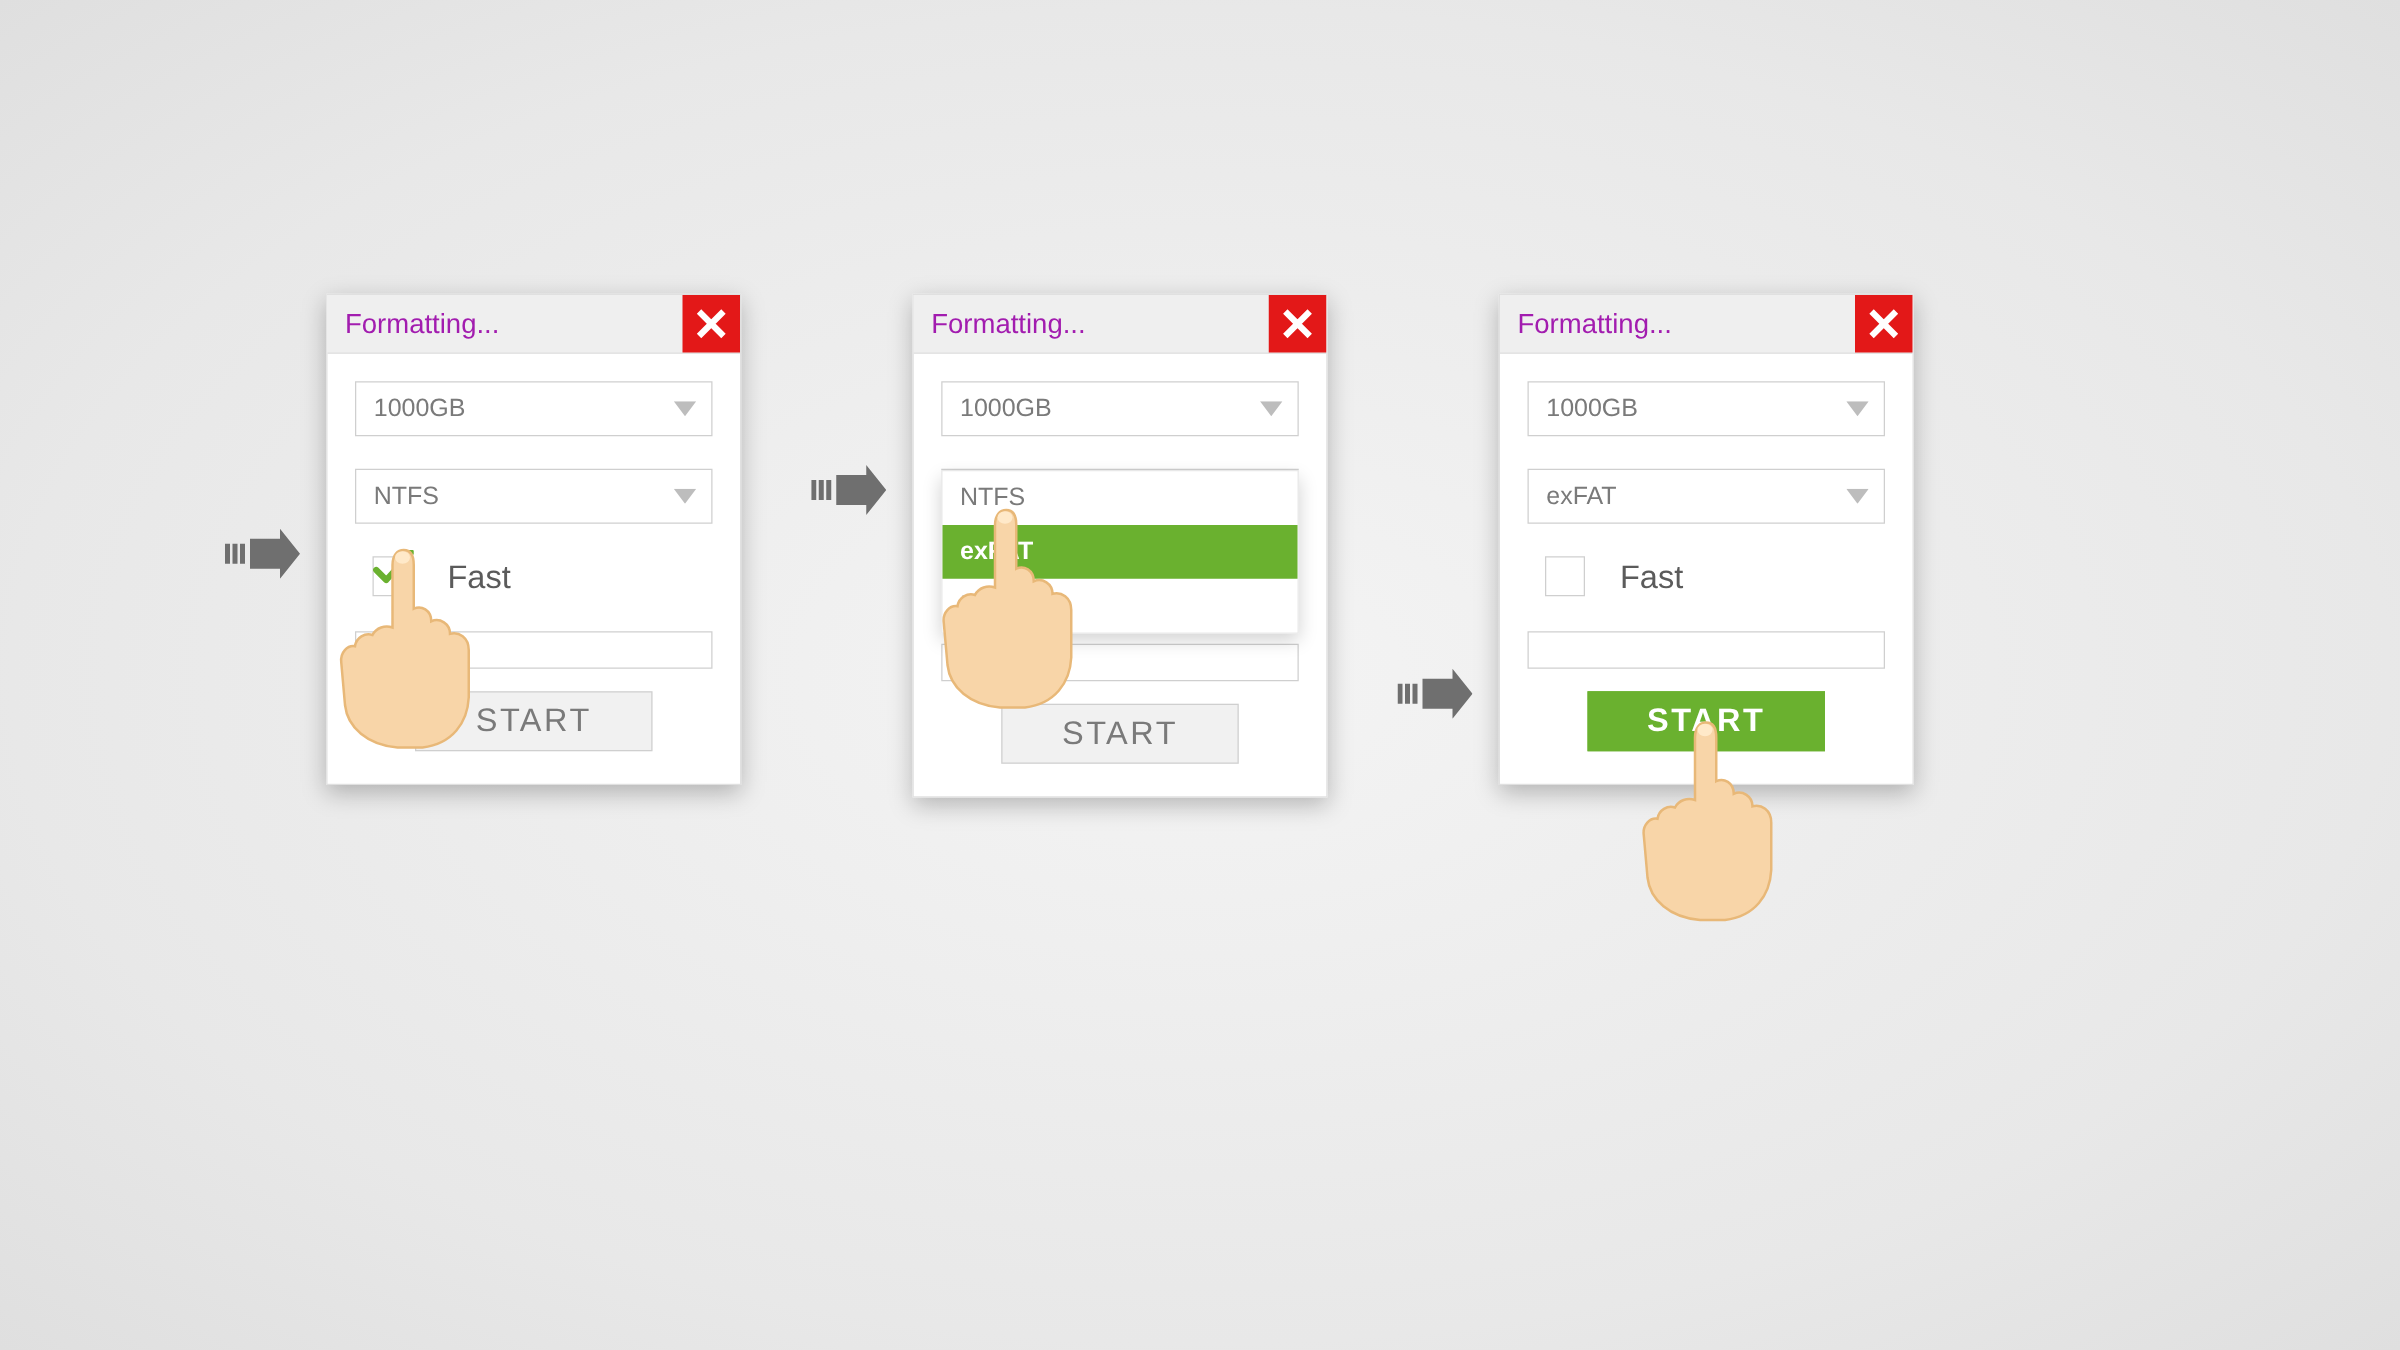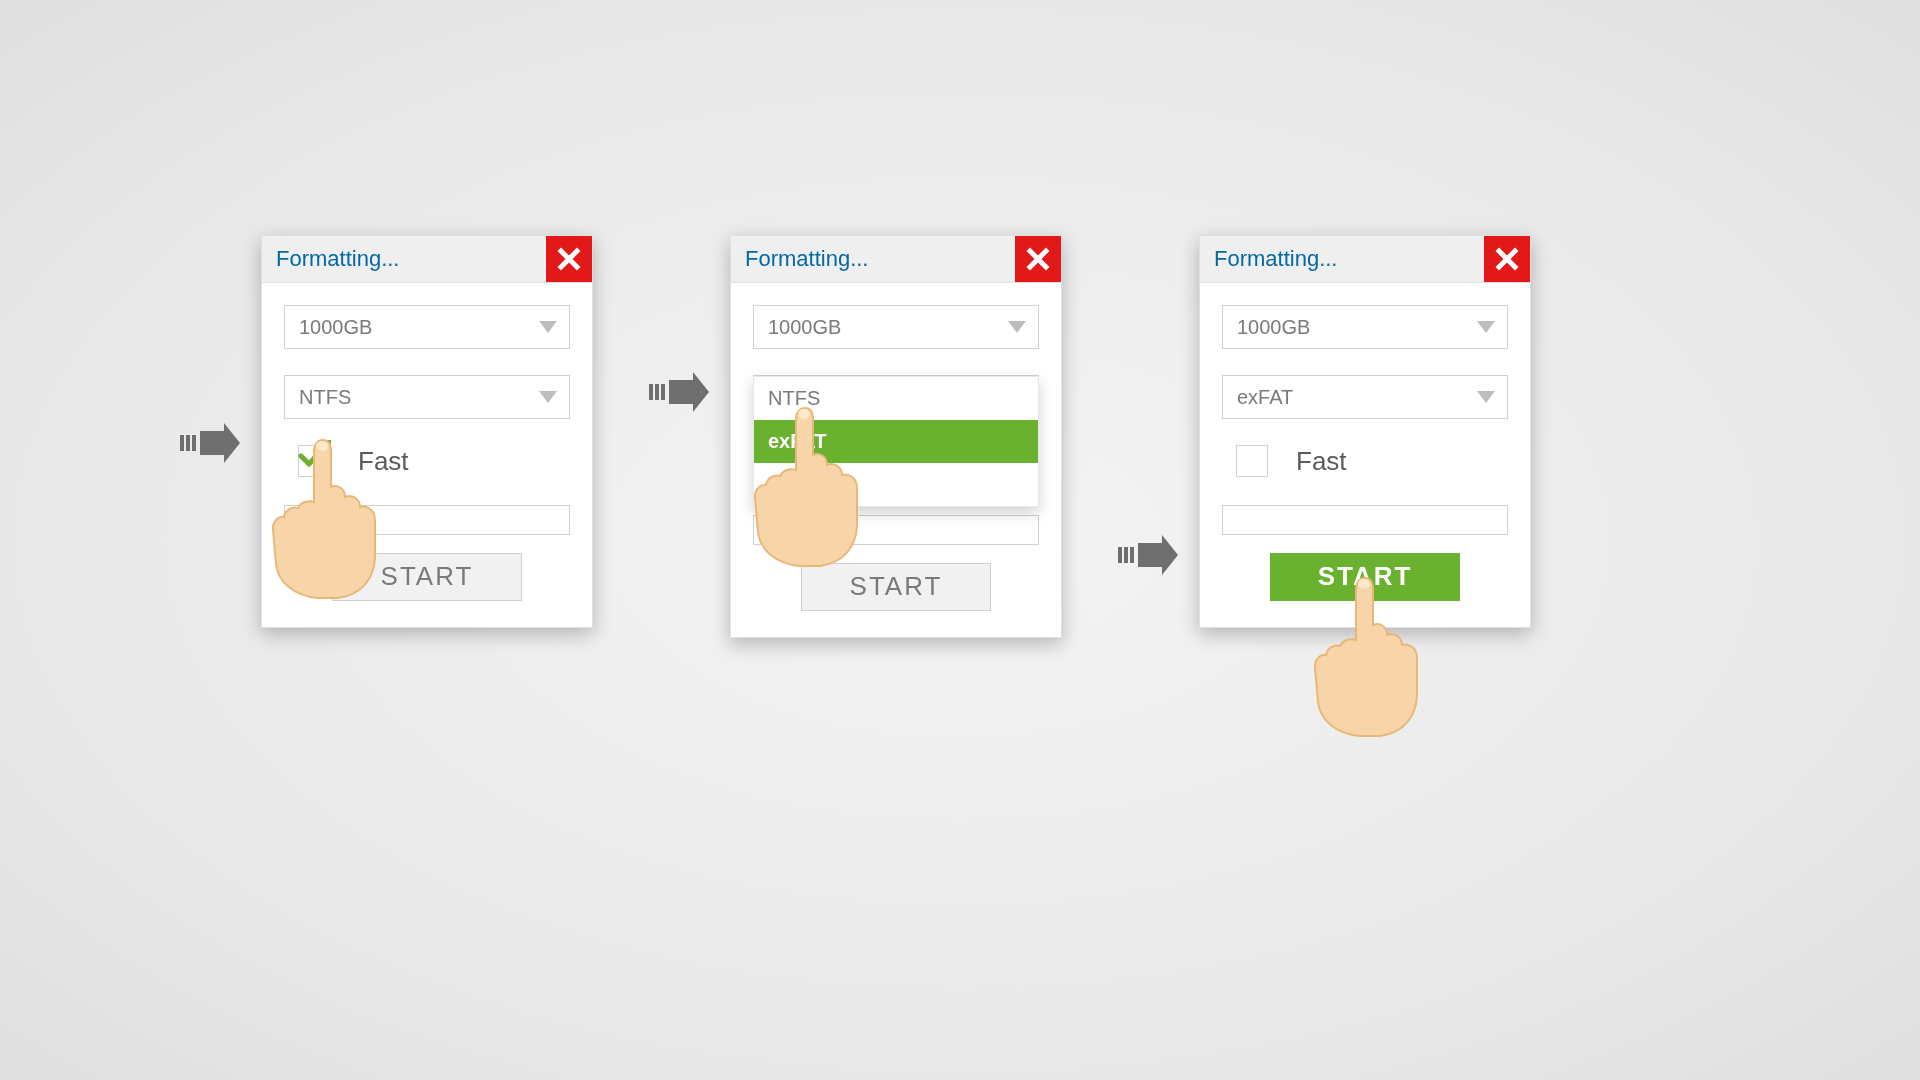--- a/index.html
+++ b/index.html
@@ -1,19 +1,19 @@
 <!DOCTYPE html>
 <html><head>
 <meta charset="utf-8">
 <style>
   html,body{margin:0;padding:0;width:1920px;height:1080px;background:radial-gradient(ellipse at center,#f4f4f4 0%,#e8e8e8 70%,#dfdfdf 100%);font-family:Arial,Helvetica,sans-serif;overflow:hidden}
   .stage{position:relative;width:1920px;height:1080px}
   .dialog{position:absolute;width:330px;background:#fff;box-shadow:0 6px 18px rgba(0,0,0,.25);border:1px solid #e0e0e0}
   .titlebar{display:flex;align-items:center;justify-content:space-between;background:#efefef;border-bottom:1px solid #e0e0e0;height:46px;padding:0 0 0 14px}
-  .titlebar .title{color:#0369a1;font-size:22px}
+  .titlebar .title{color:#a21caf;font-size:22px}
   .closebtn{width:46px;height:46px;background:#e31818;display:flex;align-items:center;justify-content:center;cursor:pointer}
   .body{padding:22px 22px 26px 22px}
   .select{position:relative;border:1px solid #cfcfcf;height:42px;display:flex;align-items:center;padding:0 14px;margin-bottom:26px;background:#fff;cursor:pointer}
   .select .val{color:#7a7a7a;font-size:20px}
   .select .chev{position:absolute;right:12px;top:50%;transform:translateY(-50%)}
   .chev svg{display:block}
   .checkrow{display:flex;align-items:center;gap:28px;margin:6px 0 28px 14px}
   .checkbox{width:30px;height:30px;border:1px solid #cfcfcf;background:#fff;position:relative;cursor:pointer}
   .checklabel{color:#5b5b5b;font-size:26px}
   .progress{border:1px solid #cfcfcf;height:28px;background:#fff;margin-bottom:18px}

